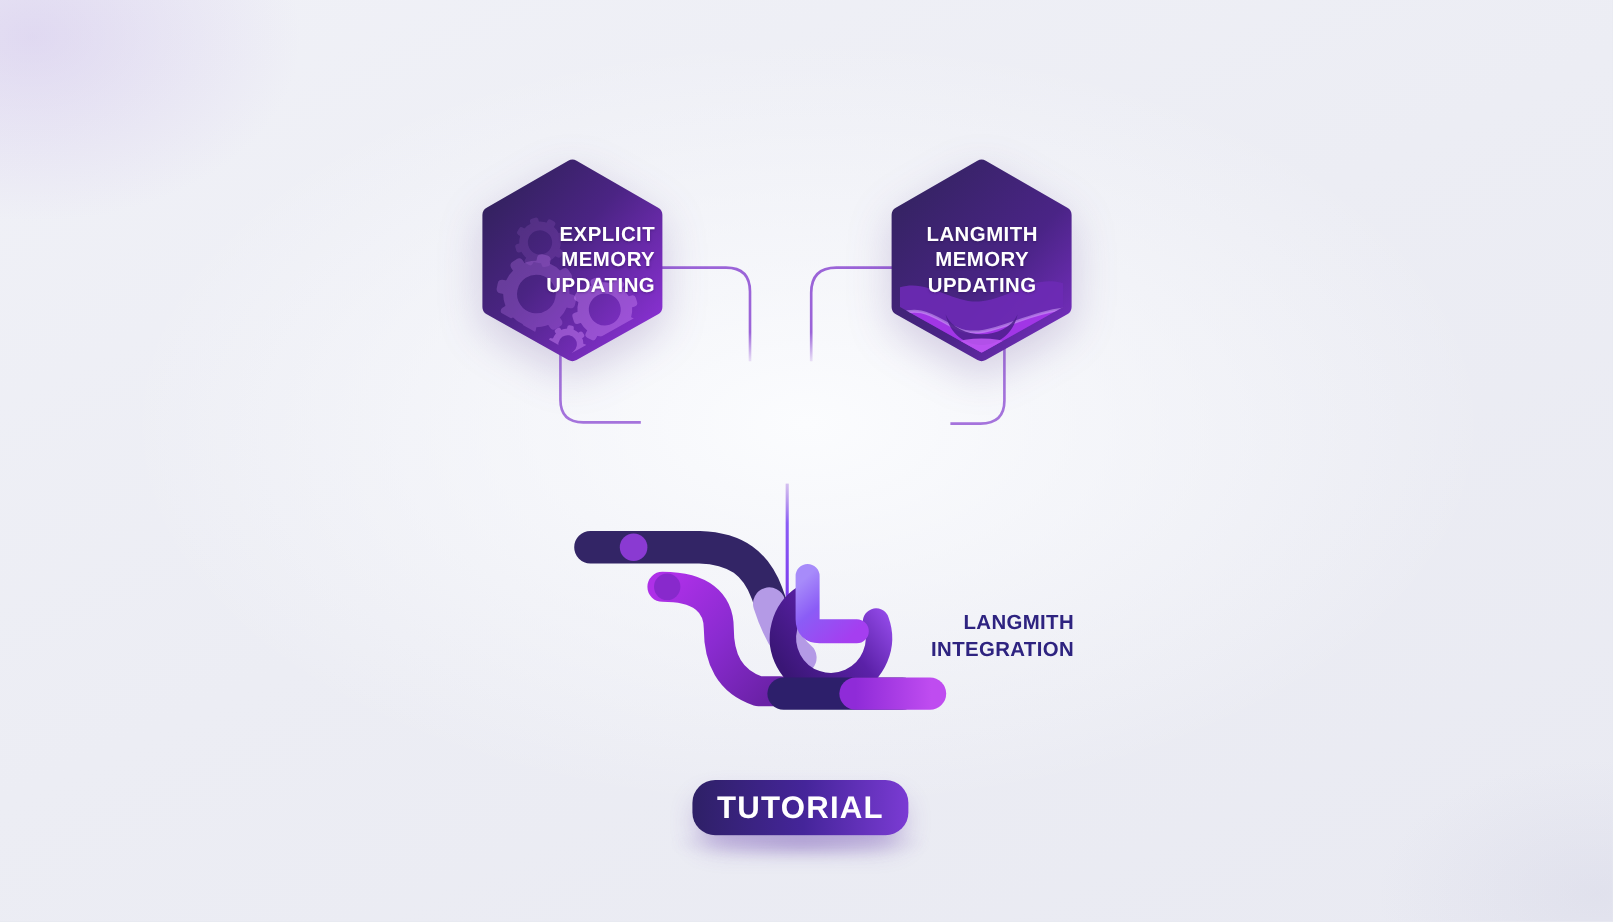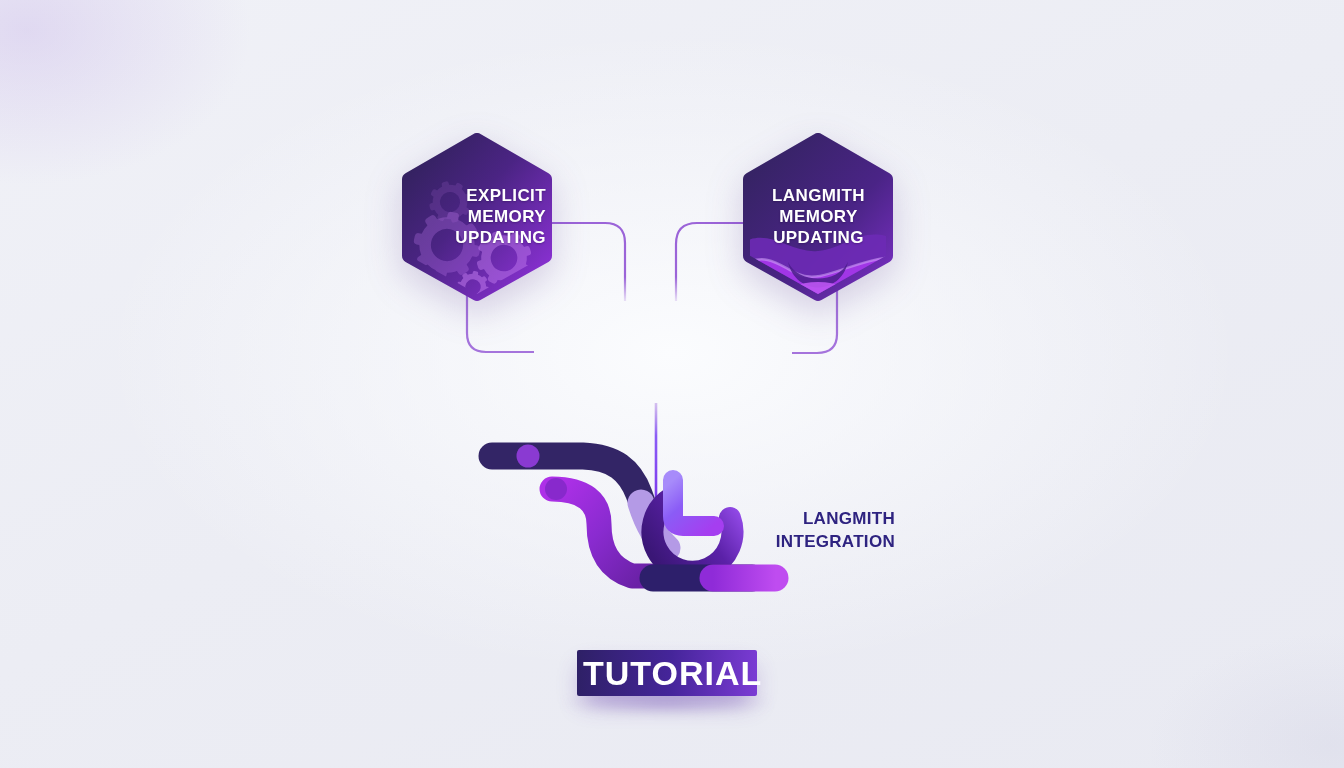--- a/index.html
+++ b/index.html
@@ -54,23 +54,23 @@
     font-size: 17px;
     line-height: 23px;
     letter-spacing: 0.3px;
   }
   .langsmith-text span { display: block; }
 
   .tutorial-btn {
     position: absolute;
     left: 577px; top: 650px;
     width: 180px; height: 46px;
-    border: none; border-radius: 2px;
+    border: none; border-radius: 19px;
     background: linear-gradient(92deg, #2e2066 0%, #45259a 52%, #7b3bd4 100%);
-    color: #fff; font-weight: bold; font-size: 34px; letter-spacing: 1px;
+    color: #fff; font-weight: bold; font-size: 26px; letter-spacing: 1px;
     font-family: inherit;
     box-shadow: 0 12px 24px -6px rgba(100,60,170,0.45);
     cursor: pointer;
   }
   .btn-shadow {
     position: absolute;
     left: 558px; top: 689px;
     width: 218px; height: 28px;
     border-radius: 50%;
     background: radial-gradient(ellipse at center, rgba(128,98,188,0.32) 0%, rgba(128,98,188,0) 70%);

